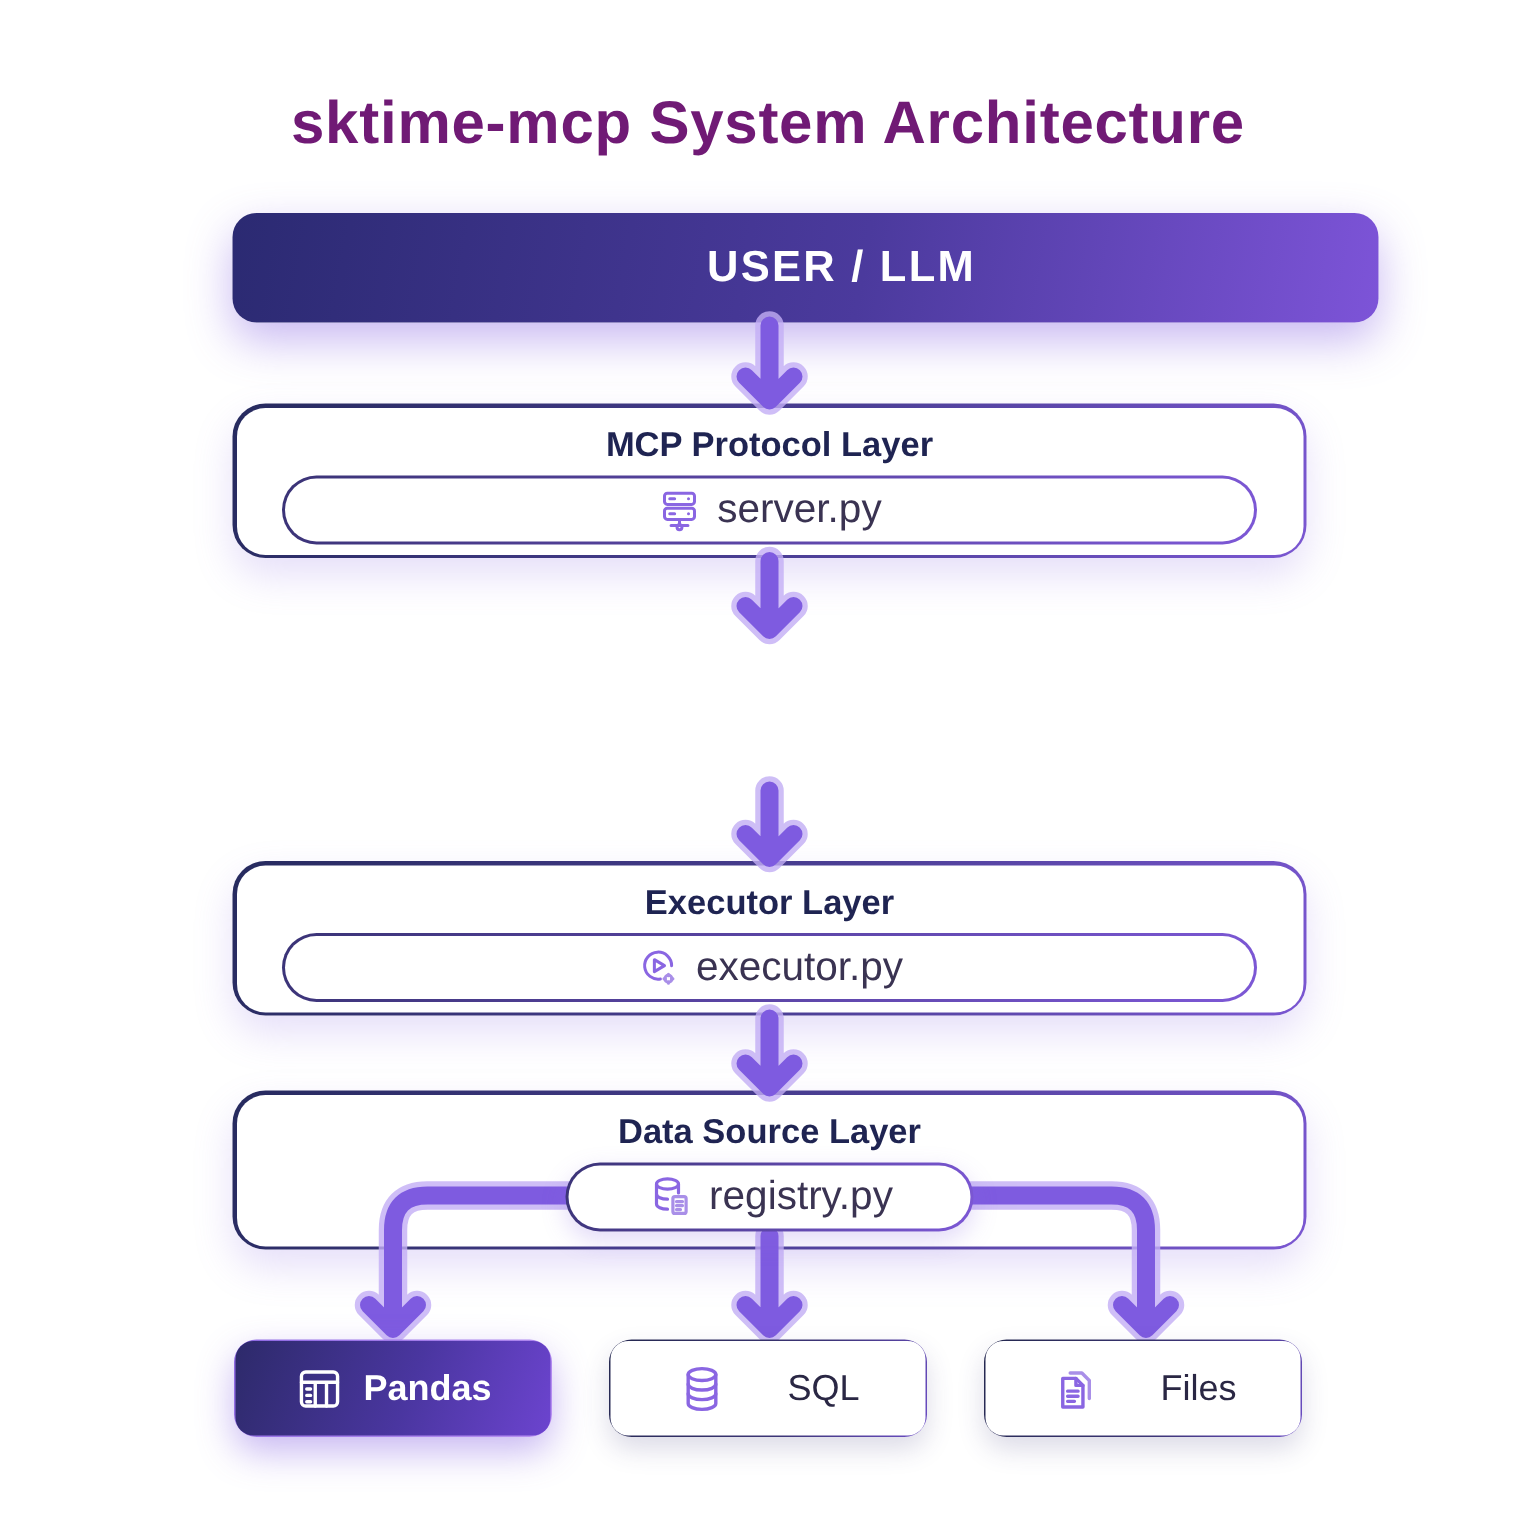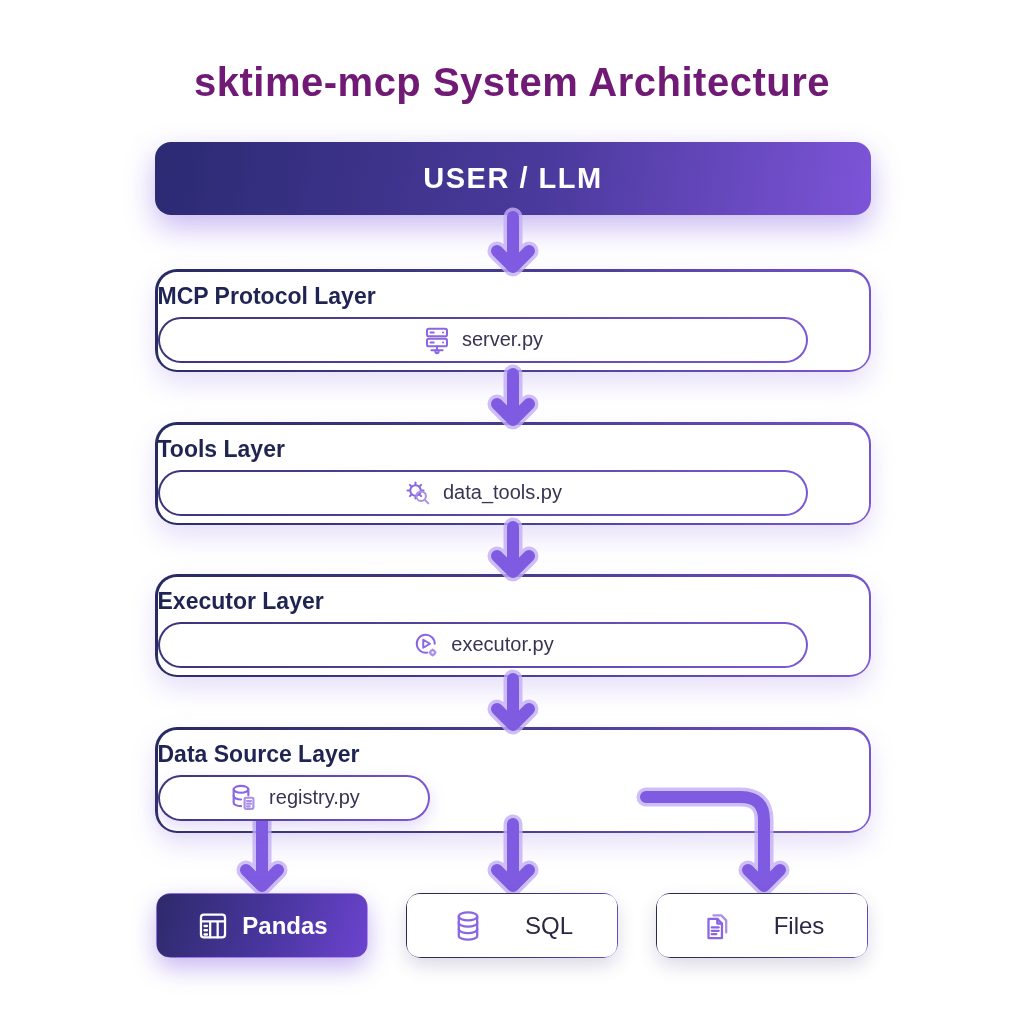--- a/index.html
+++ b/index.html
@@ -13,42 +13,43 @@
     text-align:center; font-size:40px; font-weight:700;
     color:#701a75; letter-spacing:0.5px;
   }
   .banner {
     position:absolute; left:155px; top:142px; width:716px; height:73px;
     border-radius:16px;
     background:linear-gradient(100deg,#2b2a72 0%,#4b3a9d 55%,#7d54d8 100%);
     display:flex; align-items:center; justify-content:center;
     color:#ffffff; font-size:29px; font-weight:700; letter-spacing:1.5px;
     box-shadow:0 12px 30px rgba(133,97,226,0.45);
+    padding-left:48px;
   }
   .layer {
     position:absolute; left:155px; width:716px; height:103px;
     border-radius:22px; padding:2.5px; box-sizing:border-box;
     background:linear-gradient(115deg,#262a5e 0%,#4c3f96 55%,#7b57d2 100%);
     box-shadow:0 12px 26px rgba(139,108,228,0.22);
   }
   .layer-inner {
     width:100%; height:100%; border-radius:19px; background:#ffffff;
-    display:flex; flex-direction:column; 
+    display:flex; flex-direction:column; align-items:center;
   }
   .layer-title { margin-top:11px; font-size:23px; font-weight:700; color:#1f2452; }
   .pill {
     margin-top:7px; width:650px; height:46px; border-radius:23px;
     padding:2px; box-sizing:border-box;
     background:linear-gradient(115deg,#3a3376 0%,#7d58d6 100%);
   }
   .pill.small { width:272px; position:relative; z-index:6; box-shadow:0 6px 16px rgba(139,108,228,0.25); }
   .pill-inner {
     width:100%; height:100%; border-radius:21px; background:#ffffff;
     display:flex; align-items:center; justify-content:center; gap:10px;
-    font-size:20px; color:#3a3352; font-weight:500;
+    font-size:27px; color:#3a3352; font-weight:500;
   }
   .arrows { position:absolute; left:0; top:0; z-index:5; pointer-events:none; }
   .source {
     position:absolute; top:893px; height:65px; width:212px;
     border-radius:15px; padding:1px; box-sizing:border-box; z-index:6;
   }
   .source-inner {
     width:100%; height:100%; border-radius:12px;
     display:flex; align-items:center; justify-content:center; gap:12px;
     font-size:24px;
@@ -109,36 +110,20 @@
             <path d="M6.8 6 h2.6 M16.8 6 h0.01 M6.8 14 h2.6 M16.8 14 h0.01"></path>
             <path d="M12 17 V19.3 M7.5 20.2 H16.5"></path>
             <circle cx="12" cy="21.2" r="1.3"></circle>
           </svg>
           <span>server.py</span>
         </div>
       </div>
     </div>
   </div>
 
-  <div class="layer" style="top:422px">
-    <div class="layer-inner">
-      <div class="layer-title">Tools Layer</div>
-      <div class="pill">
-        <div class="pill-inner">
-          <svg class="icn" width="30" height="30" viewBox="0 0 24 24" fill="none" stroke="#8a66e2" stroke-width="1.6" stroke-linecap="round" stroke-linejoin="round">
-            <circle cx="10" cy="10" r="4.2"></circle>
-            <path d="M10 3.6 V5 M10 15 V16.4 M3.6 10 H5 M15 10 H16.4 M5.5 5.5 L6.5 6.5 M13.5 13.5 L14.5 14.5 M14.5 5.5 L13.5 6.5 M6.5 13.5 L5.5 14.5"></path>
-            <circle cx="14.5" cy="14.5" r="3.8" stroke="#a98fe8"></circle>
-            <path d="M17.3 17.3 L20.3 20.3" stroke="#a98fe8"></path>
-          </svg>
-          <span>data_tools.py</span>
-        </div>
-      </div>
-    </div>
-  </div>
 
   <div class="layer" style="top:727px; height:106px">
     <div class="layer-inner">
       <div class="layer-title">Data Source Layer</div>
       <div class="pill small">
         <div class="pill-inner">
           <svg class="icn" width="32" height="32" viewBox="0 0 24 24" fill="none" stroke="#8a66e2" stroke-width="1.6" stroke-linecap="round" stroke-linejoin="round">
             <ellipse cx="10.5" cy="5.5" rx="5.5" ry="2.6"></ellipse>
             <path d="M5 5.5 V15.5 c0 1.45 2.46 2.6 5.5 2.6 M16 5.5 V10"></path>
             <path d="M5 10.5 c0 1.45 2.46 2.6 5.5 2.6"></path>

